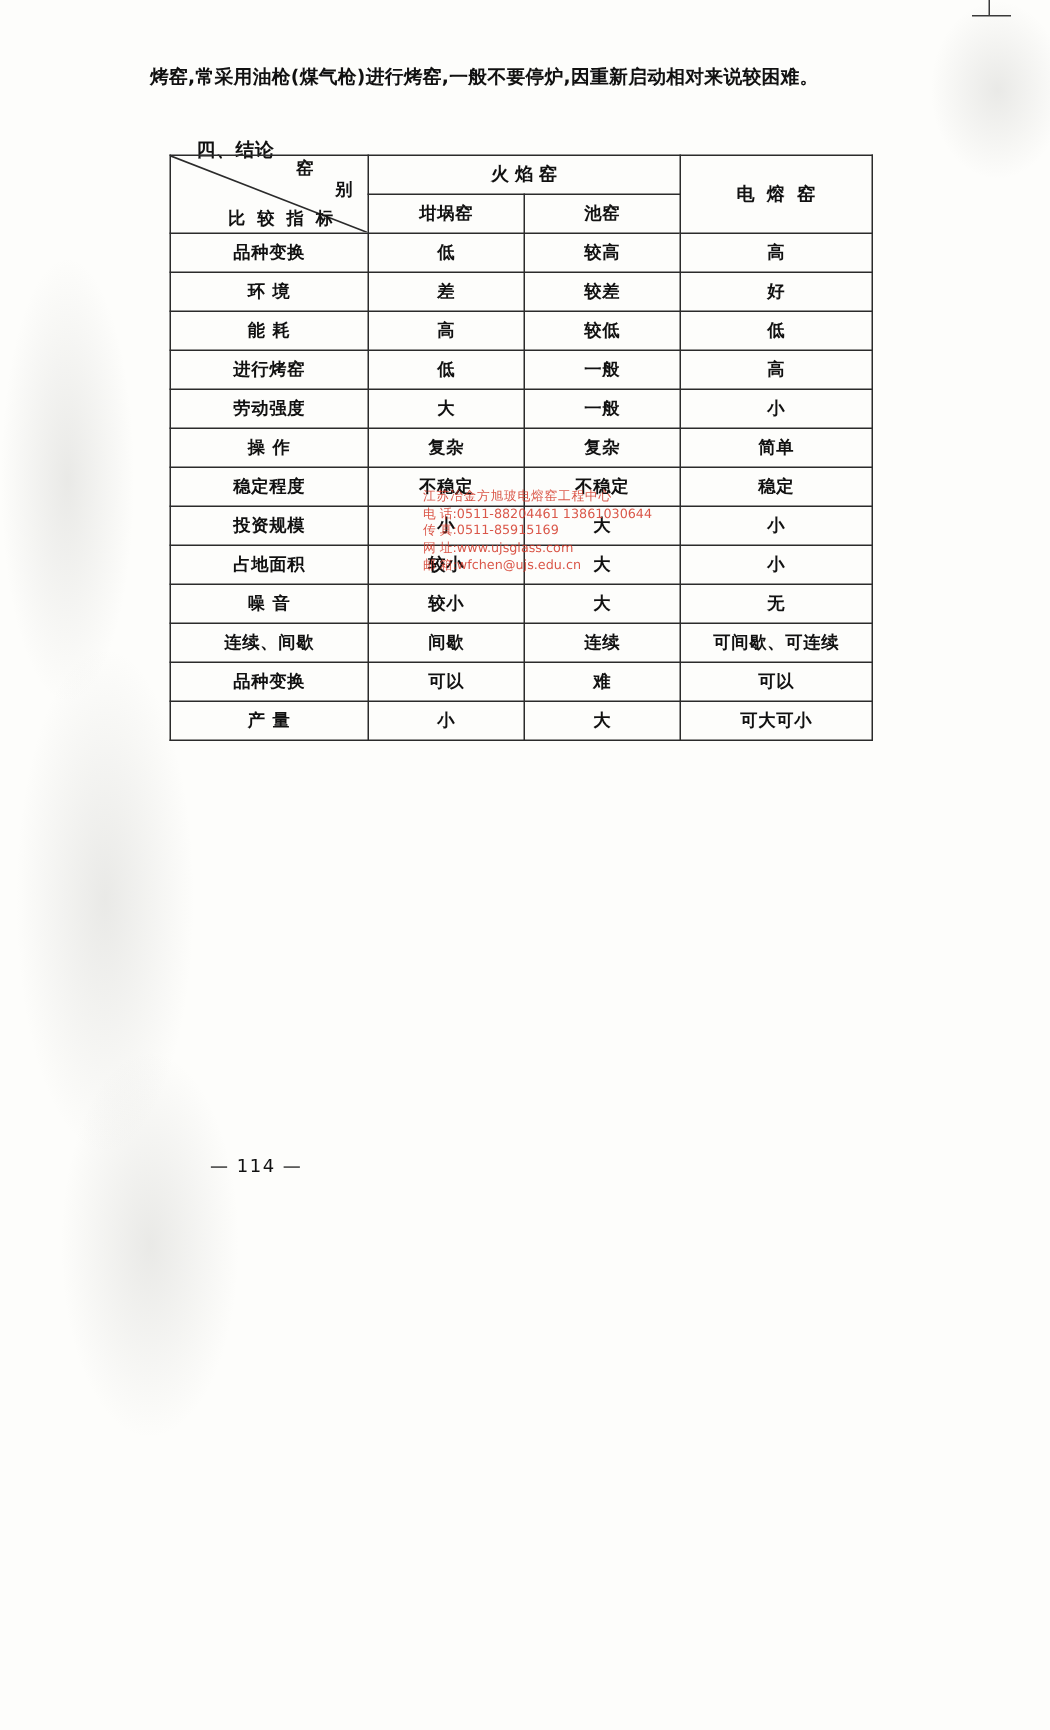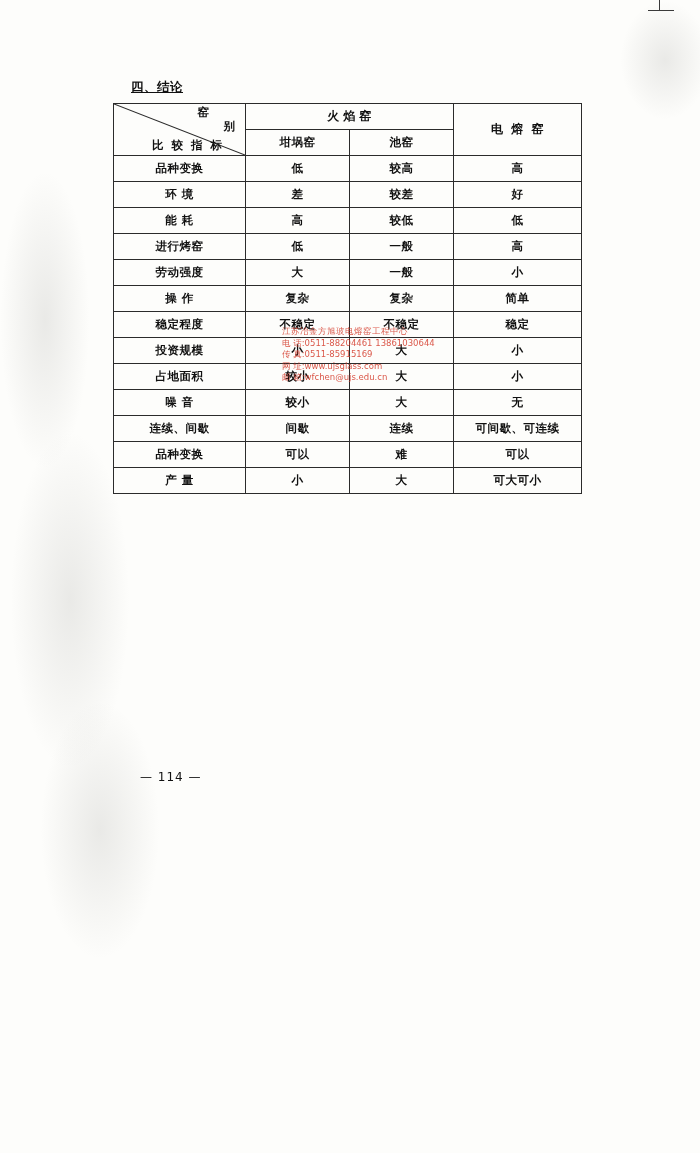--- a/index.html
+++ b/index.html
@@ -58,27 +58,26 @@
     color: #111;
     letter-spacing: 0.2px;
     font-family: "DejaVu Sans", sans-serif;
     font-weight: 600;
   }
   .para-line { white-space: nowrap; }
 
   .section-head {
     position: absolute;
     left: 131px;
-    top: 79px;
+    top: 92px;
     font-size: 12.5px;
     color: #111;
     font-family: "DejaVu Sans", sans-serif;
     font-weight: 600;
     letter-spacing: 0.5px;
-    text-decoration: underline;
   }
 
   
   .table-wrap {
     position: absolute;
     left: 113px;
     top: 103px;
     width: 468px;
   }
   table.cmp {
@@ -182,20 +181,21 @@
   <div class="scan-smudge smudge-b"></div>
   <div class="scan-smudge smudge-c"></div>
   <div class="scan-smudge smudge-d"></div>
 
   <div class="corner-tick tick-top-right-v"></div>
   <div class="corner-tick tick-top-right-h"></div>
 
   <div class="content">
 
     <div class="para">
+      <div class="para-line">烤窑,常采用油枪(煤气枪)进行烤窑,一般不要停炉,因重新启动相对来说较困难。</div>
     </div>
 
     <div class="section-head">四、结论</div>
 
     <div class="table-wrap">
       <table class="cmp">
         <colgroup>
           <col class="c1">
             <col class="c2">
             <col class="c3">

